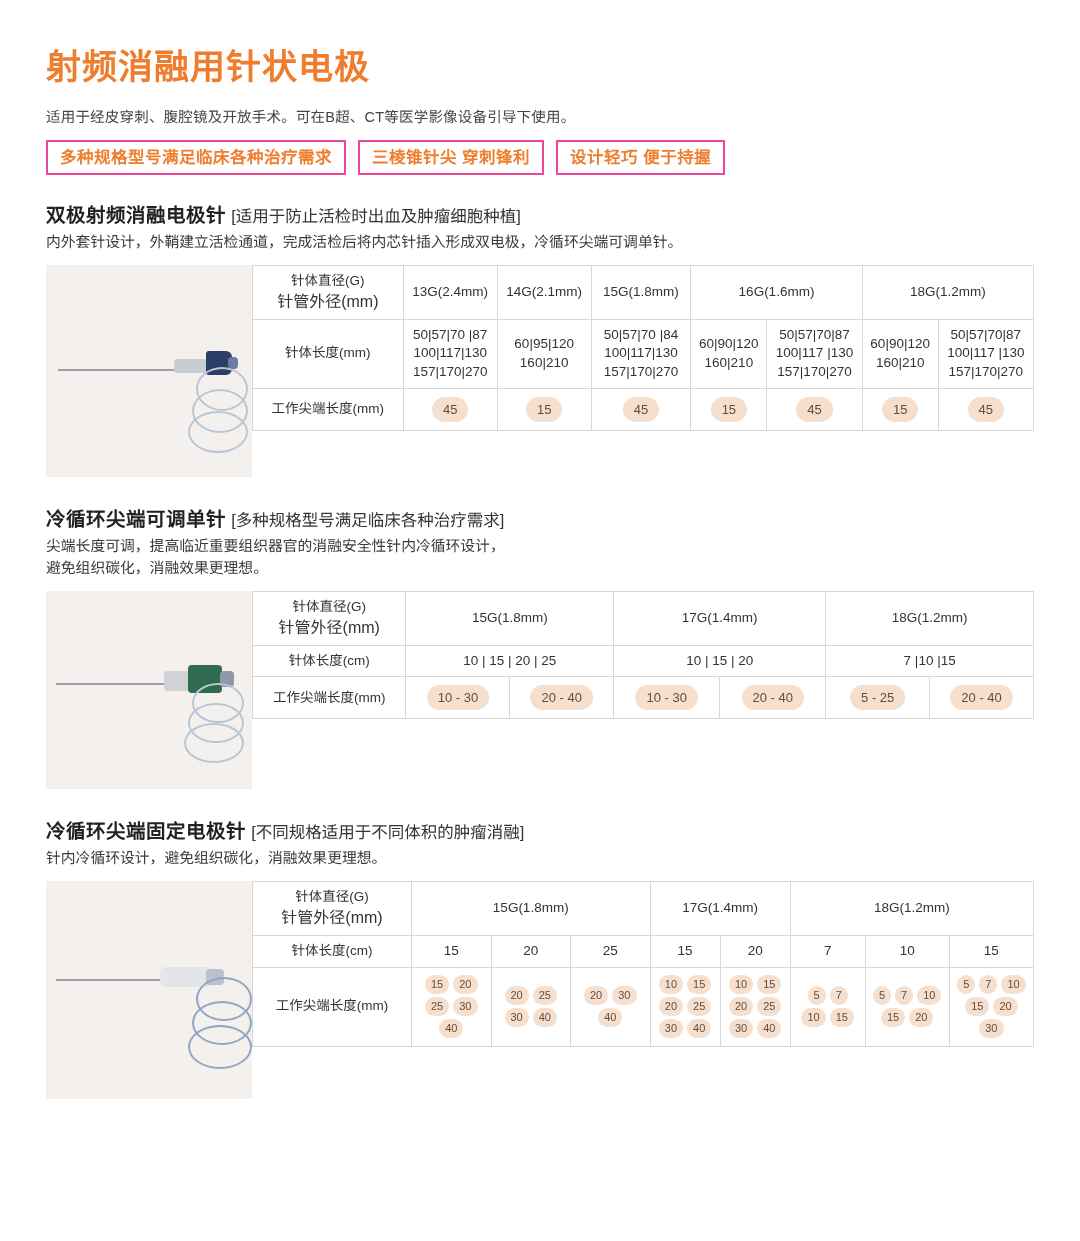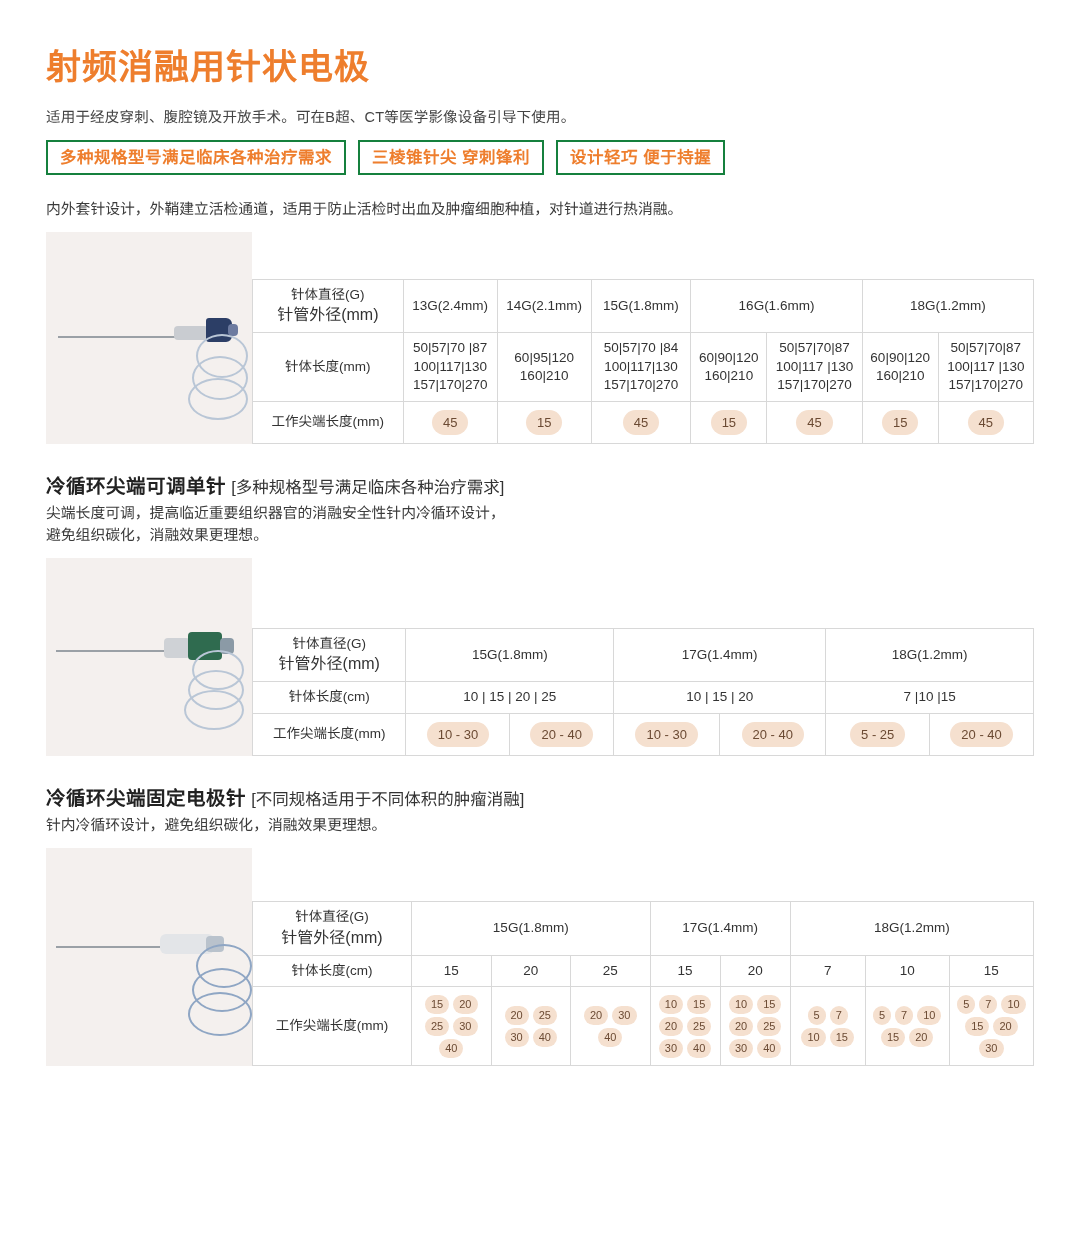--- a/index.html
+++ b/index.html
@@ -44,21 +44,21 @@
     color: #444;
     margin-bottom: 14px;
     letter-spacing: 0.2px;
   }
   .tag-row {
     display: flex;
     gap: 12px;
     margin-bottom: 24px;
   }
   .tag {
-    border: 2px solid #15803d;
+    border: 2px solid #ec4899;
     color: #ee7e2d;
     font-size: 16.5px;
     font-weight: bold;
     padding: 6px 12px 7px 12px;
     letter-spacing: 0.5px;
     white-space: nowrap;
     line-height: 1.1;
     text-align: right;
   }
 
@@ -81,21 +81,21 @@
   }
   .sec-desc {
     font-size: 14.8px;
     color: #3b3b3b;
     line-height: 1.45;
     margin-bottom: 12px;
   }
 
   .sec-body {
     display: flex;
-    align-items: flex-end;
+    align-items: flex-start;
   }
   .photo {
     width: 206px;
     flex: 0 0 206px;
     background: #f4f0ee;
     position: relative;
     overflow: hidden;
   }
   .photo.s1 { height: 212px; }
   .photo.s2 { height: 198px; }
@@ -176,21 +176,25 @@
 
   <div class="scope-sub">适用于经皮穿刺、腹腔镜及开放手术。可在B超、CT等医学影像设备引导下使用。</div>
 
   <div class="tag-row">
     <div class="tag">多种规格型号满足临床各种治疗需求</div>
     <div class="tag">三棱锥针尖 穿刺锋利</div>
     <div class="tag">设计轻巧 便于持握</div>
   </div>
 
   <div class="section">
-    <div class="sec-desc">内外套针设计，外鞘建立活检通道，适用于防止活检时出血及肿瘤细胞种植，对针道进行热消融。</div>
+    <div class="sec-head">
+      <b>双极射频消融电极针</b>
+      <span class="brk">[适用于防止活检时出血及肿瘤细胞种植]</span>
+    </div>
+    <div class="sec-desc">内外套针设计，外鞘建立活检通道，完成活检后将内芯针插入形成双电极，冷循环尖端可调单针。</div>
 
     <div class="sec-body">
       <div class="photo s1">
         <div class="needle-shaft" style="left:12px; top:104px; width:118px; background:#9aa0a6;"></div>
         <div class="hub" style="left:128px; top:94px; width:34px; height:14px; background:#c9ccd1;"></div>
         <div class="hub" style="left:160px; top:86px; width:26px; height:24px; background:#2c3e66; border-radius:3px 6px 6px 3px;"></div>
         <div class="hub" style="left:182px; top:92px; width:10px; height:12px; background:#6d7ba0;"></div>
         <div class="coil" style="left:150px; top:102px; width:48px; height:40px;"></div>
         <div class="coil" style="left:146px; top:124px; width:52px; height:40px;"></div>
         <div class="coil" style="left:142px; top:146px; width:56px; height:38px;"></div>

